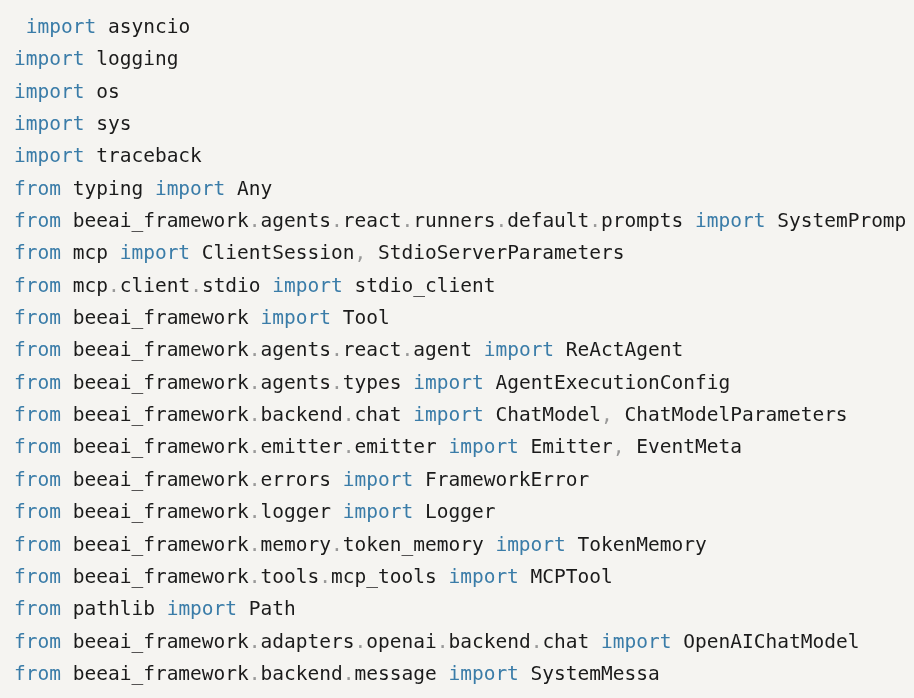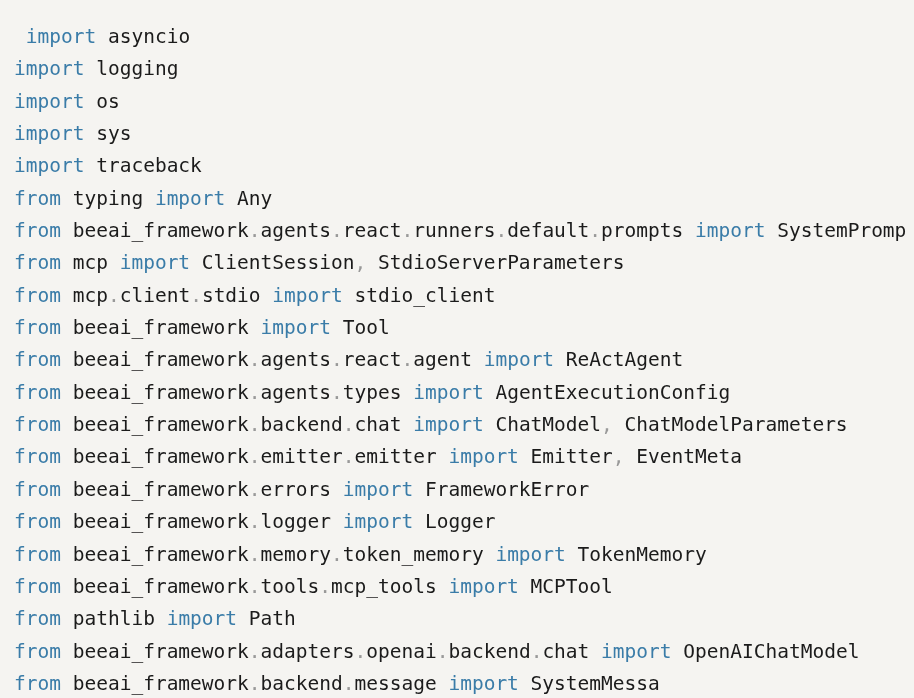--- a/index.html
+++ b/index.html
@@ -6,21 +6,21 @@
     --bg:#f5f4f1;
     --kw:#3a7ca8;
     --plain:#1b1b1b;
     --punct:#999999;
   }
   *{margin:0;padding:0;box-sizing:border-box;}
   html,body{width:914px;height:698px;overflow:hidden;}
   body{background:var(--bg);}
   .code-wrap{
     width:914px;height:698px;
-    padding:21px 0 0 14px;
+    padding:11px 0 0 14px;
     overflow:hidden;
   }
   pre.code-block{
     font-family:"DejaVu Sans Mono","Liberation Mono",monospace;
     font-size:19.5px;
     line-height:32.35px;
     white-space:pre;
     color:var(--plain);
   }
   .code-line{white-space:pre;height:32.35px;}

